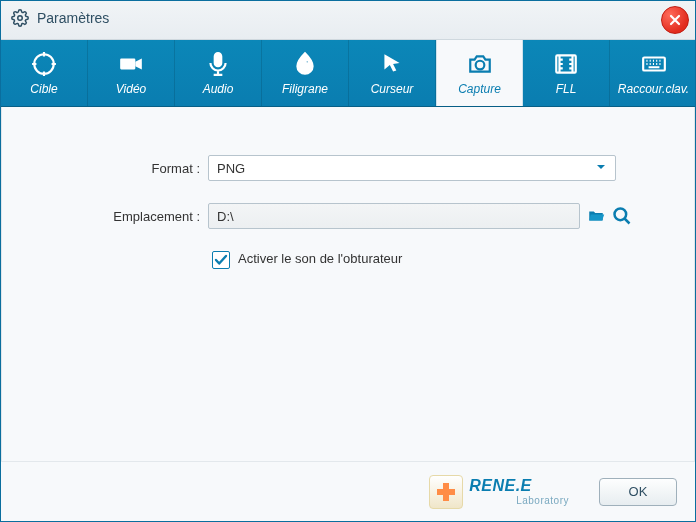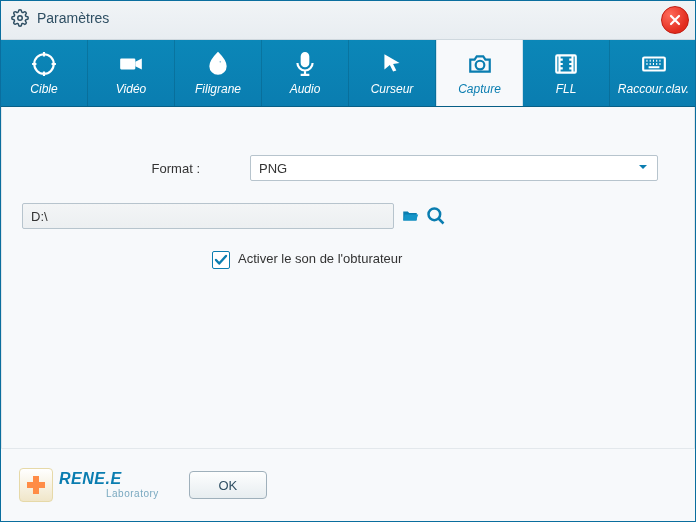--- a/index.html
+++ b/index.html
@@ -37,41 +37,41 @@
   .tab svg { display: block; }
   .content {
     flex: 1; background: #f7f9fb; padding: 48px 20px 10px 20px;
     position: relative; border-left: 1px solid #e0e6ea; border-right: 1px solid #e0e6ea;
   }
   .row { display: flex; align-items: center; margin-bottom: 22px; }
   .row .lbl { width: 186px; text-align: right; padding-right: 8px; color: #333; font-size: 13px; }
   .format-select {
     flex: 0 0 408px; height: 26px; border: 1px solid #b7c4cd; background: #fff;
     display: flex; align-items: center; padding: 0 8px; justify-content: space-between;
-    color: #333; font-size: 13px; cursor: pointer; border-radius: 2px; margin-left: 42px;
+    color: #333; font-size: 13px; cursor: pointer; border-radius: 2px;
   }
   .format-select .chev { color: #0a7db0; }
   .path-input {
     flex: 0 0 372px; height: 26px; border: 1px solid #b7c4cd;
     background: linear-gradient(#f3f5f6, #eceff1); padding: 0 8px; font-size: 13px;
     color: #333; border-radius: 2px;
   }
   .path-actions { display: flex; align-items: center; gap: 6px; margin-left: 6px; }
   .path-actions .ico { color: #0a7db0; cursor: pointer; display: flex; }
   .check-row { display: flex; margin-left: 190px; gap: 8px; }
   .checkbox {
     width: 18px; height: 18px; border: 1.5px solid #0a7db0; border-radius: 2px;
     display: flex; align-items: center; justify-content: center; cursor: pointer;
     background: #fff;
   }
   .checkbox svg { display: block; }
   .check-lbl { font-size: 13px; color: #333; }
   .footer {
-    height: 73px; background: #f7f9fb; border-top: 1px solid #e3e8ec;
-    display: flex; align-items: center; justify-content: flex-start;
+    height: 60px; background: #f7f9fb; border-top: 1px solid #e3e8ec;
+    display: flex; align-items: center; justify-content: flex-end;
     padding: 0 18px;
   }
   .logo { display: flex; align-items: center; gap: 6px; }
   .logo .box {
     width: 34px; height: 34px; background: linear-gradient(#fff, #f0e6c9);
     border: 1px solid #e6d9a8; border-radius: 4px;
     display: flex; align-items: center; justify-content: center;
   }
   .logo .box .plus {
     width: 20px; height: 20px; position: relative;
@@ -123,31 +123,31 @@
     </div>
     <div class="tab">
       <svg width="26" height="26" viewBox="0 0 24 24" fill="#fff">
           <rect x="2" y="7" width="14" height="10" rx="1"></rect>
           <path d="M16 10l6-3v10l-6-3z"></path>
         </svg>
       <span>Vidéo</span>
     </div>
     <div class="tab">
       <svg width="26" height="26" viewBox="0 0 24 24" fill="none" stroke="#fff" stroke-width="2">
+          <rect x="9" y="2" width="6" height="12" rx="3" fill="#fff"></rect>
+          <path d="M5 11a7 7 0 0 0 14 0M12 18v4M8 22h8"></path>
+        </svg>
+      <span>Audio</span>
+    </div>
+    <div class="tab">
+      <svg width="26" height="26" viewBox="0 0 24 24" fill="none" stroke="#fff" stroke-width="2">
           <path d="M12 2 C7 7 5 10 5 14a7 7 0 0 0 14 0c0-4-2-7-7-12z" fill="#fff"></path>
           <circle cx="14" cy="10" r="1.5" fill="#0a7db0"></circle>
         </svg>
       <span>Filigrane</span>
-    </div>
-    <div class="tab">
-      <svg width="26" height="26" viewBox="0 0 24 24" fill="none" stroke="#fff" stroke-width="2">
-          <rect x="9" y="2" width="6" height="12" rx="3" fill="#fff"></rect>
-          <path d="M5 11a7 7 0 0 0 14 0M12 18v4M8 22h8"></path>
-        </svg>
-      <span>Audio</span>
     </div>
     <div class="tab">
       <svg width="26" height="26" viewBox="0 0 24 24" fill="#fff">
           <path d="M5 3l14 8-6 1 3 6-3 1-3-6-5 4z"></path>
         </svg>
       <span>Curseur</span>
     </div>
     <div class="tab active">
       <svg width="26" height="26" viewBox="0 0 24 24" fill="none" stroke="#0a7db0" stroke-width="2">
           <path d="M3 8h4l2-3h6l2 3h4v11H3z"></path>
@@ -178,20 +178,21 @@
         <span>PNG</span>
         <span class="chev">
           <svg width="12" height="12" viewBox="0 0 12 12">
               <path d="M2 4l4 4 4-4" fill="#0a7db0"></path>
             </svg>
         </span>
       </div>
     </div>
 
     <div class="row">
+      <div class="lbl">Emplacement :</div>
       <input class="path-input" readonly="" value="D:\" style="">
       <div class="path-actions">
         <span class="ico">
           <svg width="20" height="18" viewBox="0 0 24 24" fill="#0a7db0">
               <path d="M3 6h6l2 2h10v10H3z"></path>
               <path d="M5 10h18l-3 8H3z" fill="#1595c8"></path>
             </svg>
         </span>
         <span class="ico">
           <svg width="20" height="20" viewBox="0 0 24 24" fill="none" stroke="#0a7db0" stroke-width="3">

